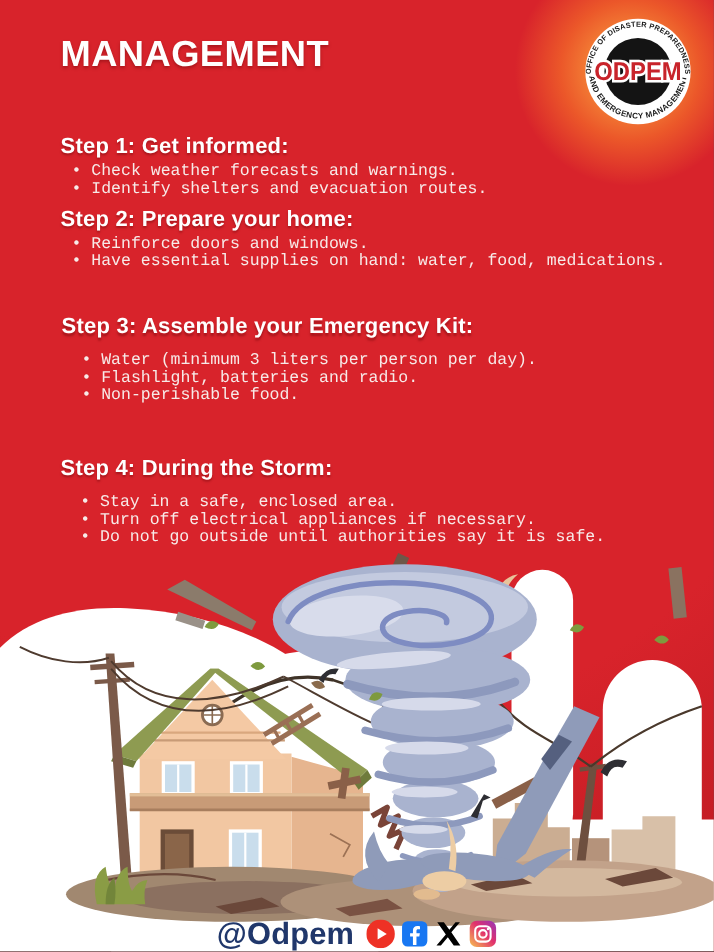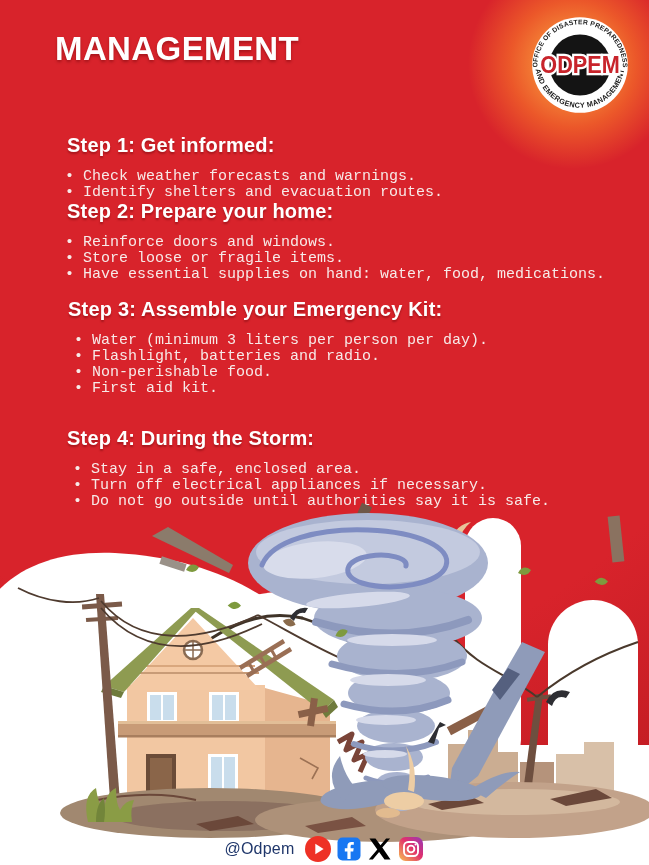--- a/index.html
+++ b/index.html
@@ -14,33 +14,33 @@
     position:absolute;left:55px;top:33px;
     color:#fff;font-weight:bold;font-size:33px;line-height:31px;letter-spacing:.4px;
     text-shadow:0 2px 3px rgba(90,0,6,.4);
   }
   .logo-wrap{position:absolute;top:9px;right:13px;width:112px;height:112px;}
   .logo-wrap svg{display:block;}
   .steps{position:absolute;left:0;top:0;width:100%;}
   .step{position:absolute;left:0;width:100%;padding-left:55px;box-sizing:border-box;}
   .step.s1{top:122px}.step.s2{top:188px}.step.s3{top:286px;padding-left:56px}.step.s4{top:415px}
   .step h2{
-    margin:12px;color:#fff;font-size:20px;font-weight:bold;letter-spacing:.2px;
+    margin:0;color:#fff;font-size:20px;font-weight:bold;letter-spacing:.2px;
     text-shadow:0 2px 2px rgba(90,0,6,.4);
   }
   .step ul{margin:3px 0 0;padding-left:10px;list-style:none;font-family:Liberation Mono, monospace;}
   .step.s3 ul,.step.s4 ul{margin-top:11px;padding-left:18px;}
   .step li{color:#F7EAE8;font-size:15px;line-height:15.9px;}
   .step li::before{content:"• ";}
   .illu{position:absolute;left:0;top:480px;width:649px;height:385px;}
   .footer{
     position:absolute;left:0;bottom:0;width:100%;height:33px;
     display:flex;align-items:center;justify-content:center;gap:5px;
   }
-  .handle{color:#20376B;font-weight:normal;font-size:16px;margin-right:6px;letter-spacing:.2px;}
+  .handle{color:#20376B;font-weight:bold;font-size:28px;margin-right:6px;letter-spacing:.2px;}
   .sicon{width:26px;height:26px;display:block;}
 </style>
 </head>
 <body>
 
 <div class="poster">
 
   <div class="title">
     <div>MANAGEMENT</div>
   </div>
@@ -68,31 +68,29 @@
       <h2>Step 1: Get informed:</h2>
       <ul>
         <li>Check weather forecasts and warnings.</li>
         <li>Identify shelters and evacuation routes.</li>
       </ul>
     </section>
     <section class="step s2">
       <h2>Step 2: Prepare your home:</h2>
       <ul>
         <li>Reinforce doors and windows.</li>
-        <li>Store loose or fragile items.</li>
         <li>Have essential supplies on hand: water, food, medications.</li>
       </ul>
     </section>
     <section class="step s3">
       <h2>Step 3: Assemble your Emergency Kit:</h2>
       <ul>
         <li>Water (minimum 3 liters per person per day).</li>
         <li>Flashlight, batteries and radio.</li>
         <li>Non-perishable food.</li>
-        <li>First aid kit.</li>
       </ul>
     </section>
     <section class="step s4">
       <h2>Step 4: During the Storm:</h2>
       <ul>
         <li>Stay in a safe, enclosed area.</li>
         <li>Turn off electrical appliances if necessary.</li>
         <li>Do not go outside until authorities say it is safe.</li>
       </ul>
     </section>

